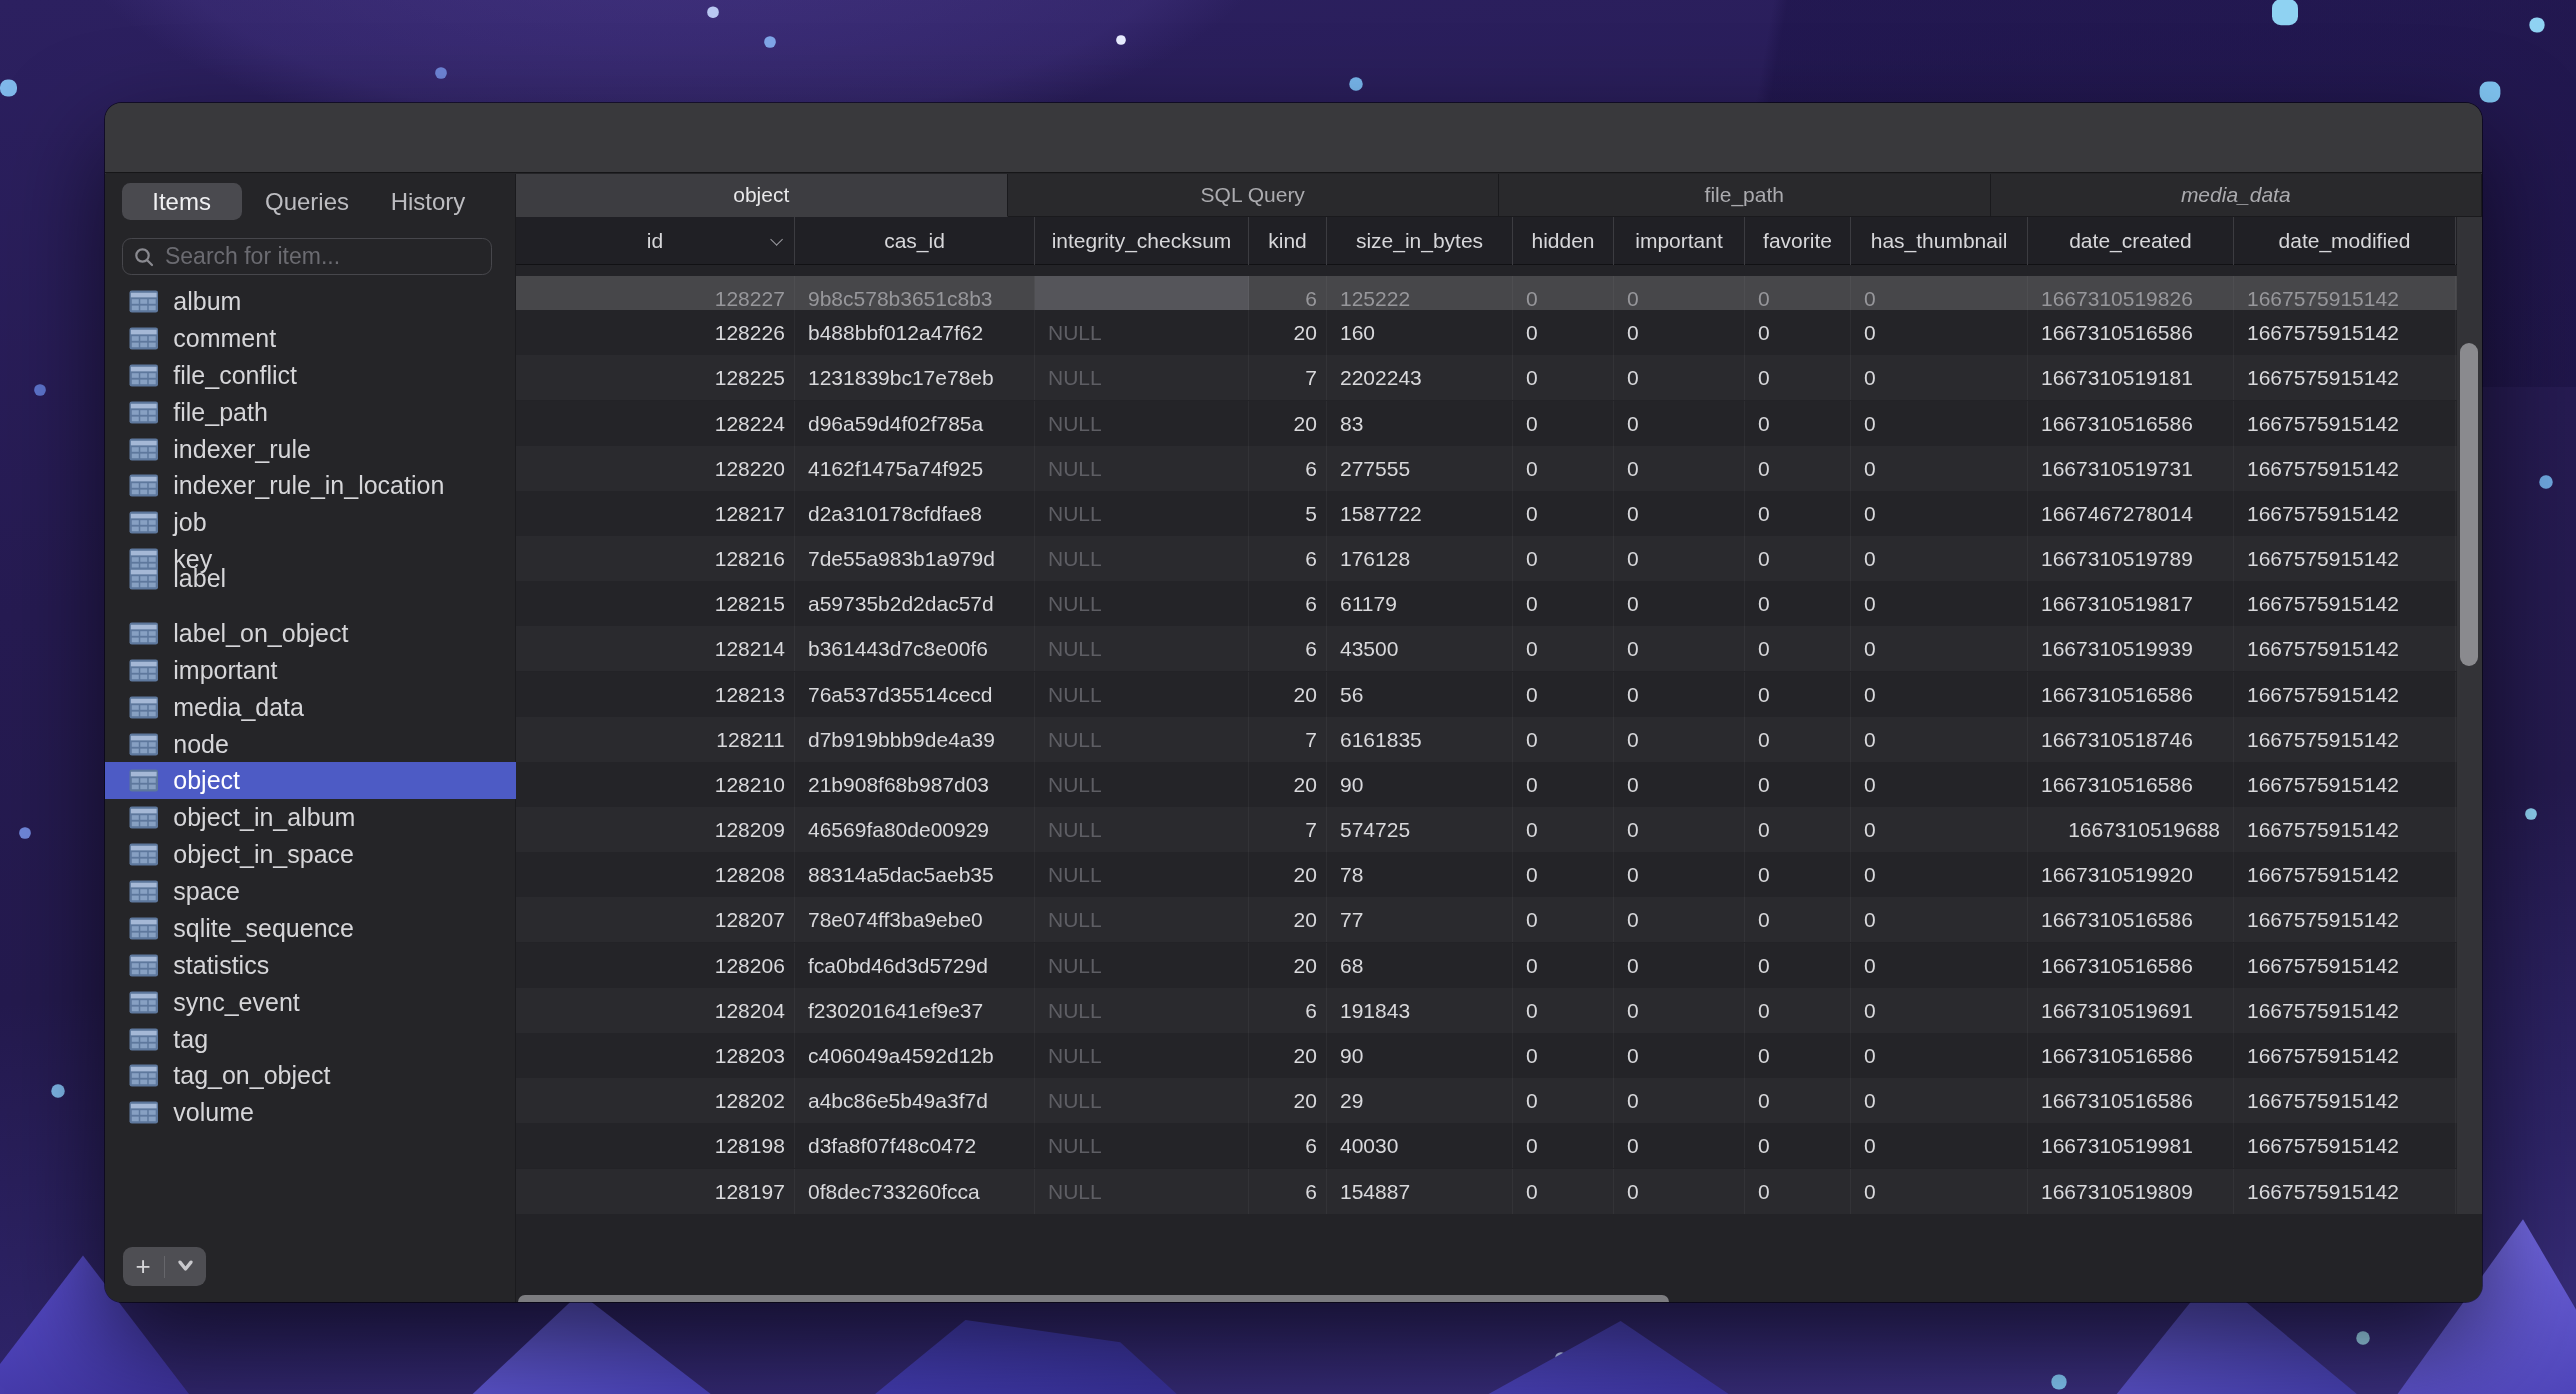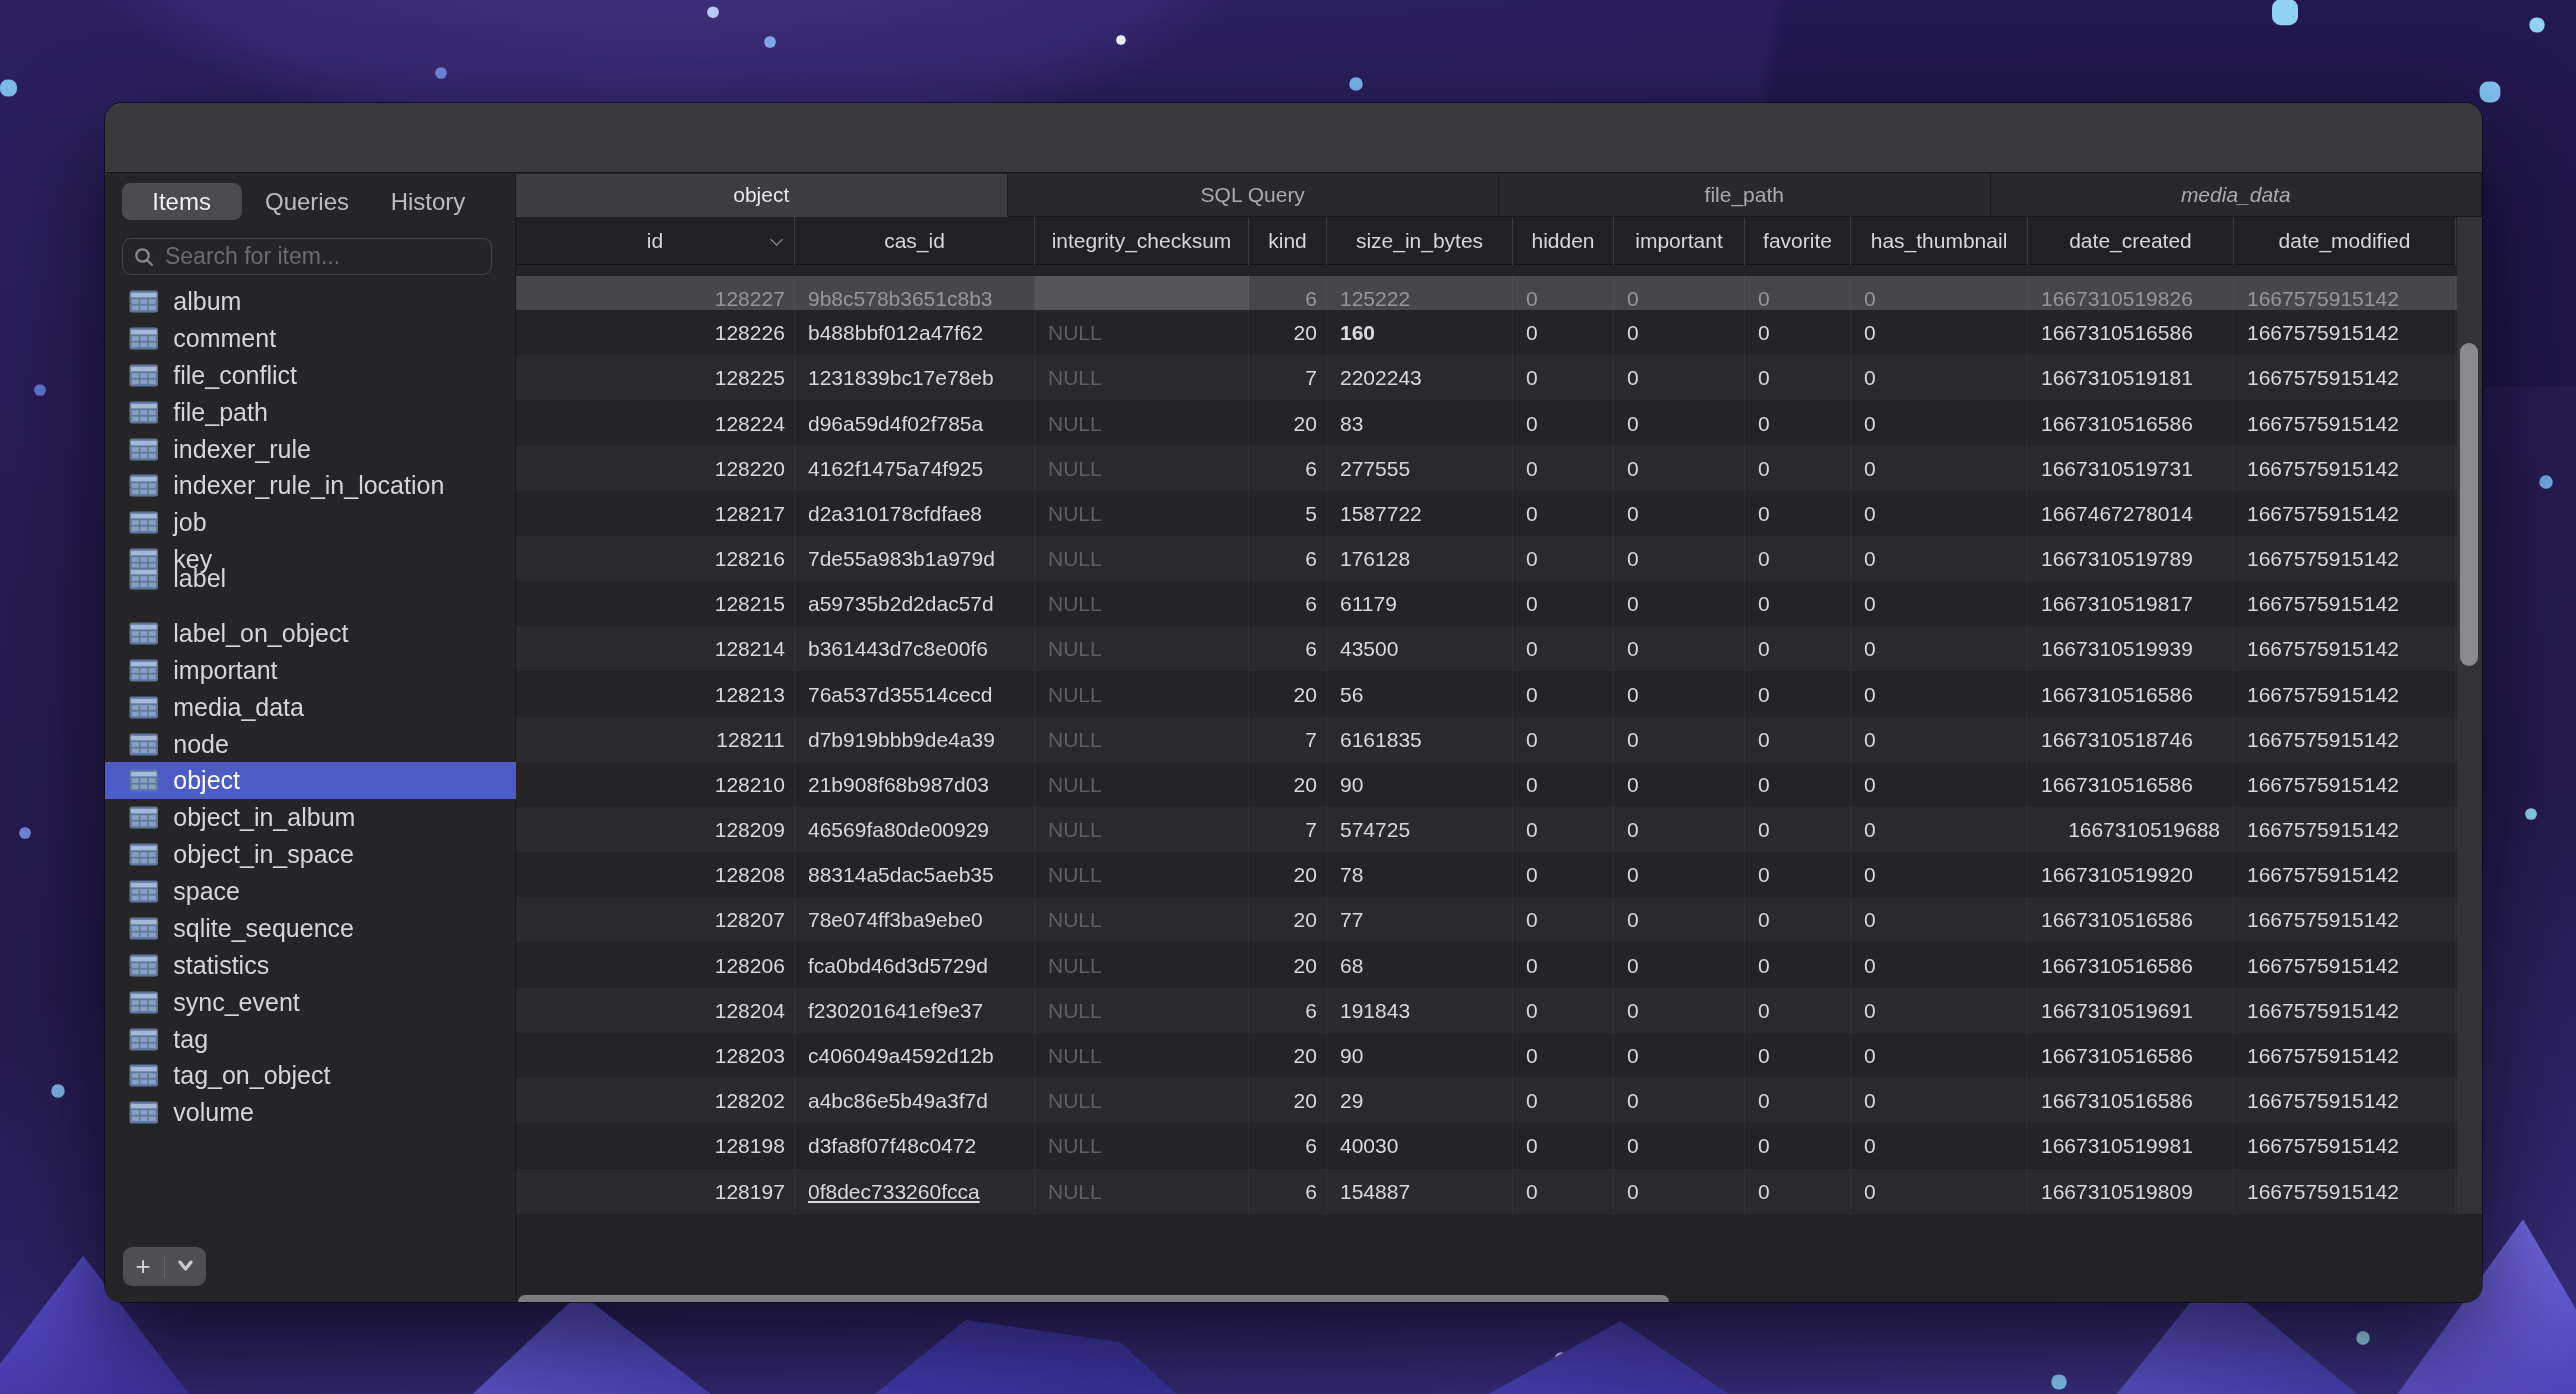--- a/index.html
+++ b/index.html
@@ -596,21 +596,21 @@
             <div class="g-cell" style="width: 106px;">0</div>
             <div class="g-cell" style="width: 177px;">0</div>
             <div class="g-cell" style="width: 206px;">1667310519826</div>
             <div class="g-cell" style="width: 222px;">1667575915142</div>
           </div>
           <div class="g-row odd" style="top: 45px;">
             <div class="g-cell r" style="width: 279px;">128226</div>
             <div class="g-cell" style="width: 240px;">b488bbf012a47f62</div>
             <div class="g-cell null" style="width: 214px;">NULL</div>
             <div class="g-cell r" style="width: 78px;">20</div>
-            <div class="g-cell" style="width: 186px; font-weight: bold;">160</div>
+            <div class="g-cell" style="width: 186px;">160</div>
             <div class="g-cell" style="width: 101px;">0</div>
             <div class="g-cell" style="width: 131px;">0</div>
             <div class="g-cell" style="width: 106px;">0</div>
             <div class="g-cell" style="width: 177px;">0</div>
             <div class="g-cell" style="width: 206px;">1667310516586</div>
             <div class="g-cell" style="width: 222px;">1667575915142</div>
           </div>
           <div class="g-row even" style="top: 90px;">
             <div class="g-cell r" style="width: 279px;">128225</div>
             <div class="g-cell" style="width: 240px;">1231839bc17e78eb</div>
@@ -840,21 +840,21 @@
             <div class="g-cell" style="width: 186px;">40030</div>
             <div class="g-cell" style="width: 101px;">0</div>
             <div class="g-cell" style="width: 131px;">0</div>
             <div class="g-cell" style="width: 106px;">0</div>
             <div class="g-cell" style="width: 177px;">0</div>
             <div class="g-cell" style="width: 206px;">1667310519981</div>
             <div class="g-cell" style="width: 222px;">1667575915142</div>
           </div>
           <div class="g-row even" style="top: 904px;">
             <div class="g-cell r" style="width: 279px;">128197</div>
-            <div class="g-cell" style="width: 240px; text-decoration: underline;">0f8dec733260fcca</div>
+            <div class="g-cell" style="width: 240px;">0f8dec733260fcca</div>
             <div class="g-cell null" style="width: 214px;">NULL</div>
             <div class="g-cell r" style="width: 78px;">6</div>
             <div class="g-cell" style="width: 186px;">154887</div>
             <div class="g-cell" style="width: 101px;">0</div>
             <div class="g-cell" style="width: 131px;">0</div>
             <div class="g-cell" style="width: 106px;">0</div>
             <div class="g-cell" style="width: 177px;">0</div>
             <div class="g-cell" style="width: 206px;">1667310519809</div>
             <div class="g-cell" style="width: 222px;">1667575915142</div>
           </div>

